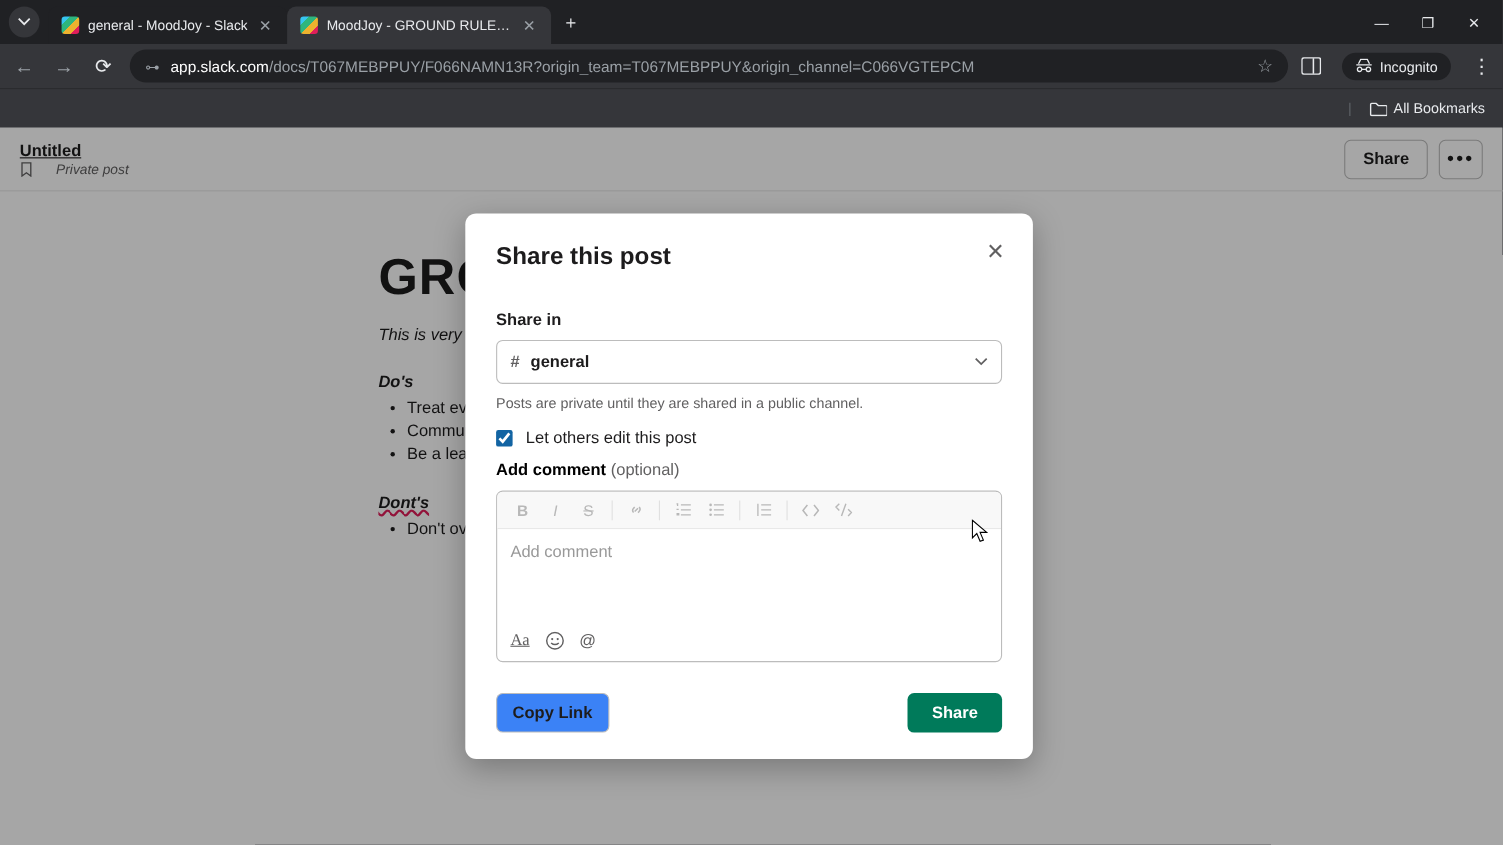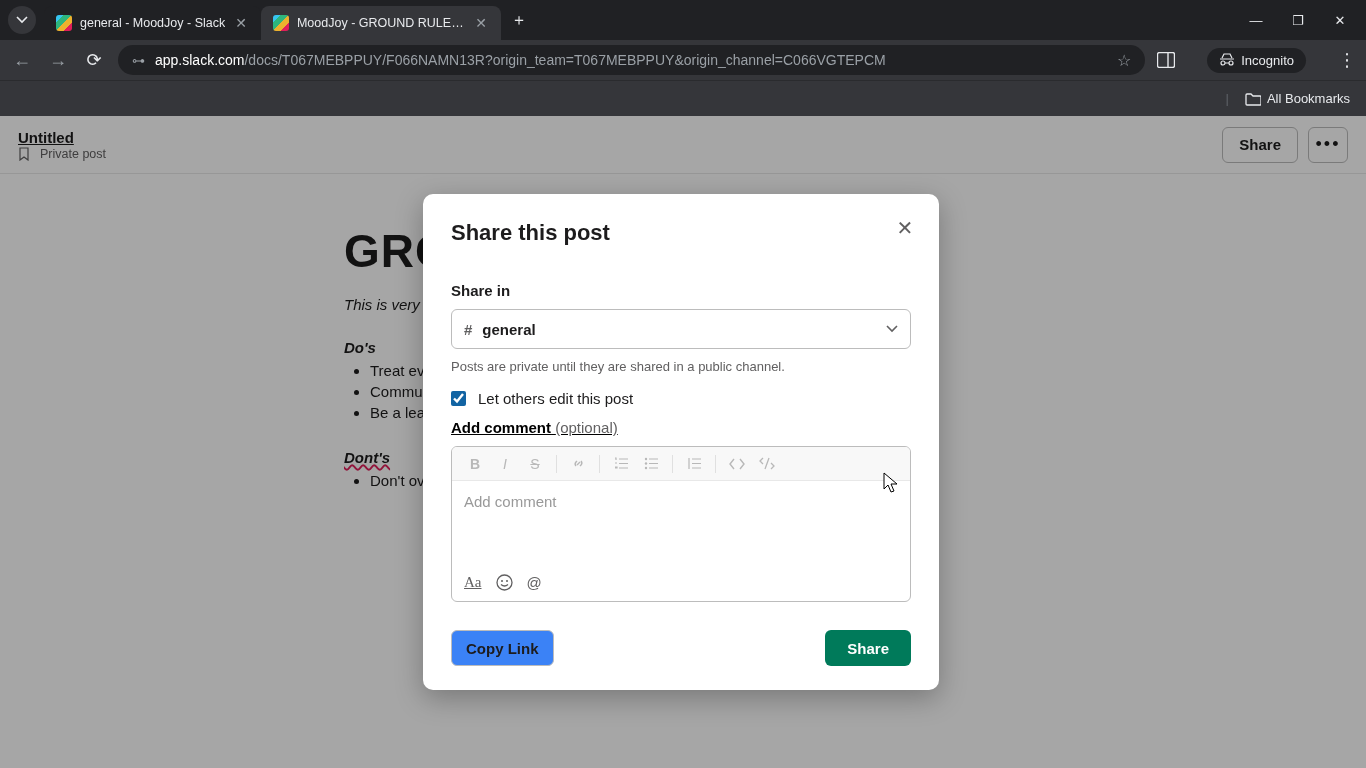--- a/index.html
+++ b/index.html
@@ -20,35 +20,35 @@
 
 .browser-toolbar { height: 40px; background: #35363a; display: flex; align-items: center; padding: 0 10px; gap: 12px; }
 .nav-btn { color: #9aa0a6; font-size: 18px; cursor: pointer; width: 24px; text-align: center; }
 .nav-btn.enabled { color: #e8eaed; }
 .url-bar { flex: 1; height: 30px; background: #202124; border-radius: 15px; display: flex; align-items: center; padding: 0 14px; color: #e8eaed; font-size: 14px; gap: 10px; }
 .site-icon { color: #9aa0a6; font-size: 13px; }
 .url-text { flex: 1; white-space: nowrap; overflow: hidden; }
 .url-host { color: #fff; }
 .url-path { color: #9aa0a6; }
 .star-icon { color: #9aa0a6; font-size: 16px; cursor: pointer; }
-.toolbar-right { display: flex; align-items: center; gap: 32px; color: #e8eaed; }
+.toolbar-right { display: flex; align-items: center; gap: 19px; color: #e8eaed; }
 .panel-icon { font-size: 16px; cursor: pointer; color:#e8eaed; }
 .incognito-chip { display: flex; align-items: center; gap: 6px; background: #202124; padding: 5px 12px; border-radius: 16px; font-size: 13px; cursor: pointer; }
 .kebab { font-size: 18px; cursor: pointer; }
 
 .bookmarks-bar { height: 36px; background: #35363a; border-top: 1px solid #2a2b2e; display: flex; align-items: center; justify-content: flex-end; padding: 0 16px; gap: 16px; color: #e8eaed; font-size: 13px; }
 .bm-sep { color: #5f6368; }
 .bm-item { display: flex; align-items: center; gap: 6px; cursor: pointer; }
 
 
 .page { position: relative; background: #fff; height: calc(768px - 116px); }
 .page-header { height: 58px; border-bottom: 1px solid #e8e8e8; display: flex; align-items: center; padding: 0 18px; }
 .page-title-block { display: flex; flex-direction: column; justify-content: center; gap: 1px; }
 .doc-title { font-size: 15px; font-weight: 700; color: #1d1c1d; text-decoration: underline; }
-.doc-meta { font-size: 12.5px; color: #616061; display: flex; align-items: center; gap: 10px; }
+.doc-meta { font-size: 12.5px; color: #616061; display: flex; align-items: center; gap: 21px; font-style: italic; }
 .header-actions { margin-left: auto; display: flex; gap: 10px; }
 .share-btn { height: 36px; padding: 0 16px; border: 1px solid #bcbcbc; border-radius: 6px; background: #fff; font-size: 15px; font-weight: 600; color: #1d1c1d; cursor: pointer; }
 .more-btn { height: 36px; width: 40px; border: 1px solid #bcbcbc; border-radius: 6px; background: #fff; display: flex; align-items: center; justify-content: center; font-size: 18px; cursor: pointer; letter-spacing: 2px; color:#1d1c1d; }
 
 .doc-body { padding: 50px 0 0 344px; color: #1d1c1d; }
 .doc-h1 { font-size: 46px; font-weight: 900; letter-spacing: 1px; }
 .doc-intro { font-style: italic; margin-top: 18px; font-size: 15px; }
 .doc-section { margin-top: 26px; }
 .doc-section-title { font-style: italic; font-weight: 700; font-size: 15px; }
 .doc-section-title.err { text-decoration: underline wavy #e01e5a; text-decoration-thickness: 1.5px; }
@@ -63,21 +63,21 @@
 .modal-title { font-size: 22px; font-weight: 800; color: #1d1c1d; }
 .modal-close { position: absolute; top: 20px; right: 20px; width: 28px; height: 28px; display: flex; align-items: center; justify-content: center; color: #616061; font-size: 20px; cursor: pointer; border-radius: 4px; }
 .field-label { font-size: 15px; font-weight: 700; color: #1d1c1d; margin-top: 36px; }
 .channel-select { margin-top: 10px; height: 40px; border: 1px solid #bcbcbc; border-radius: 6px; display: flex; align-items: center; padding: 0 12px; font-size: 15px; cursor: pointer; gap: 10px; }
 .channel-hash { font-weight: 700; color: #616061; }
 .channel-name { flex: 1; font-weight: 700; color: #1d1c1d; }
 .chevron { color: #616061; font-size: 14px; }
 .hint { font-size: 13px; color: #616061; margin-top: 10px; }
 .checkbox-row { display: flex; align-items: center; gap: 12px; margin-top: 16px; font-size: 15px; color: #1d1c1d; }
 .chk { width: 15px; height: 15px; accent-color: #1264a3; cursor: pointer; }
-.comment-label { margin-top: 12px; font-size: 15px; text-decoration: underline; }
+.comment-label { margin-top: 12px; font-size: 15px; }
 .comment-label b { font-weight: 700; }
 .comment-opt { color: #616061; }
 .editor { margin-top: 10px; border: 1px solid #bcbcbc; border-radius: 6px; overflow: hidden; }
 .editor-toolbar { height: 34px; border-bottom: 1px solid #e8e8e8; display: flex; align-items: center; padding: 0 10px; gap: 4px; background: #f8f8f8; }
 .etb-btn { width: 26px; height: 24px; display: flex; align-items: center; justify-content: center; color: #b8b8b8; font-size: 14px; cursor: pointer; border-radius: 3px; }
 .etb-sep { width: 1px; height: 18px; background: #e0e0e0; margin: 0 4px; }
 .editor-area { min-height: 82px; padding: 12px; font-size: 15px; color: #999; }
 .editor-actions { height: 38px; display: flex; align-items: center; gap: 14px; padding: 0 12px; color: #616061; }
 .ea-btn { font-size: 15px; cursor: pointer; }
 .modal-footer { display: flex; margin-top: 28px; }

